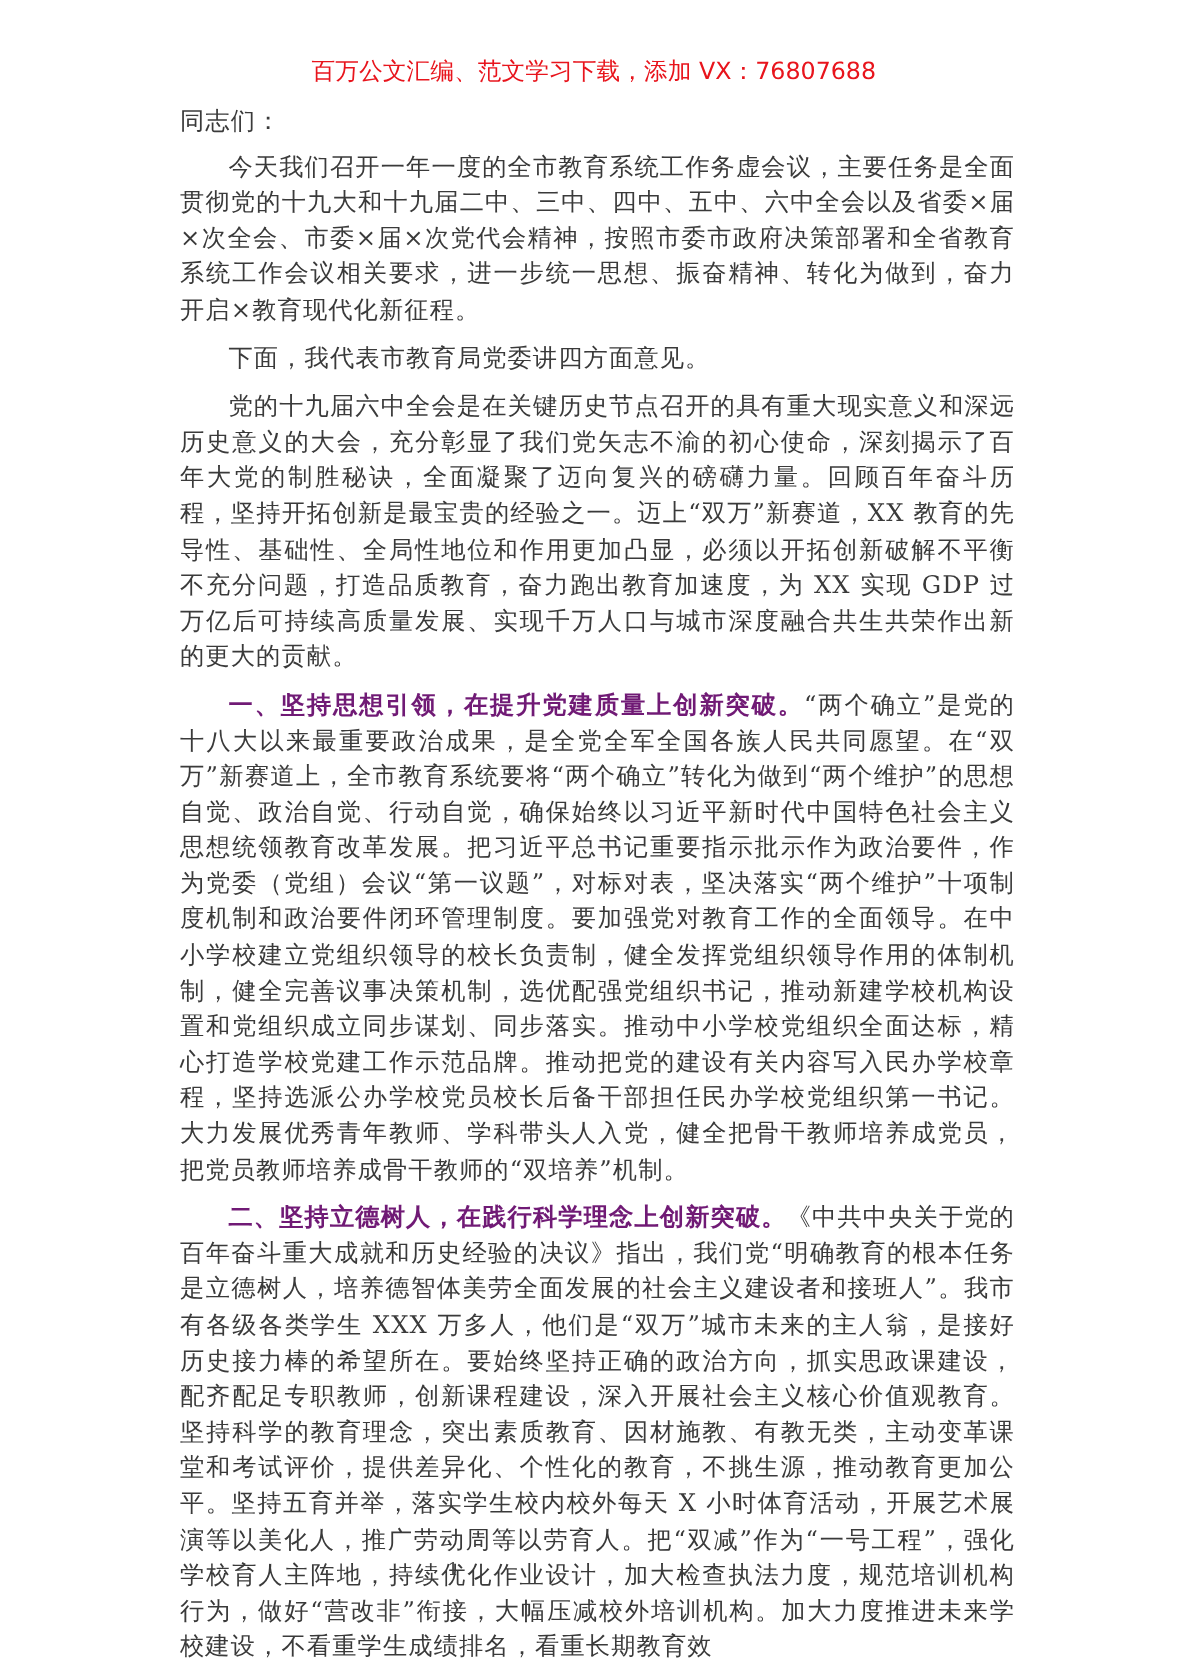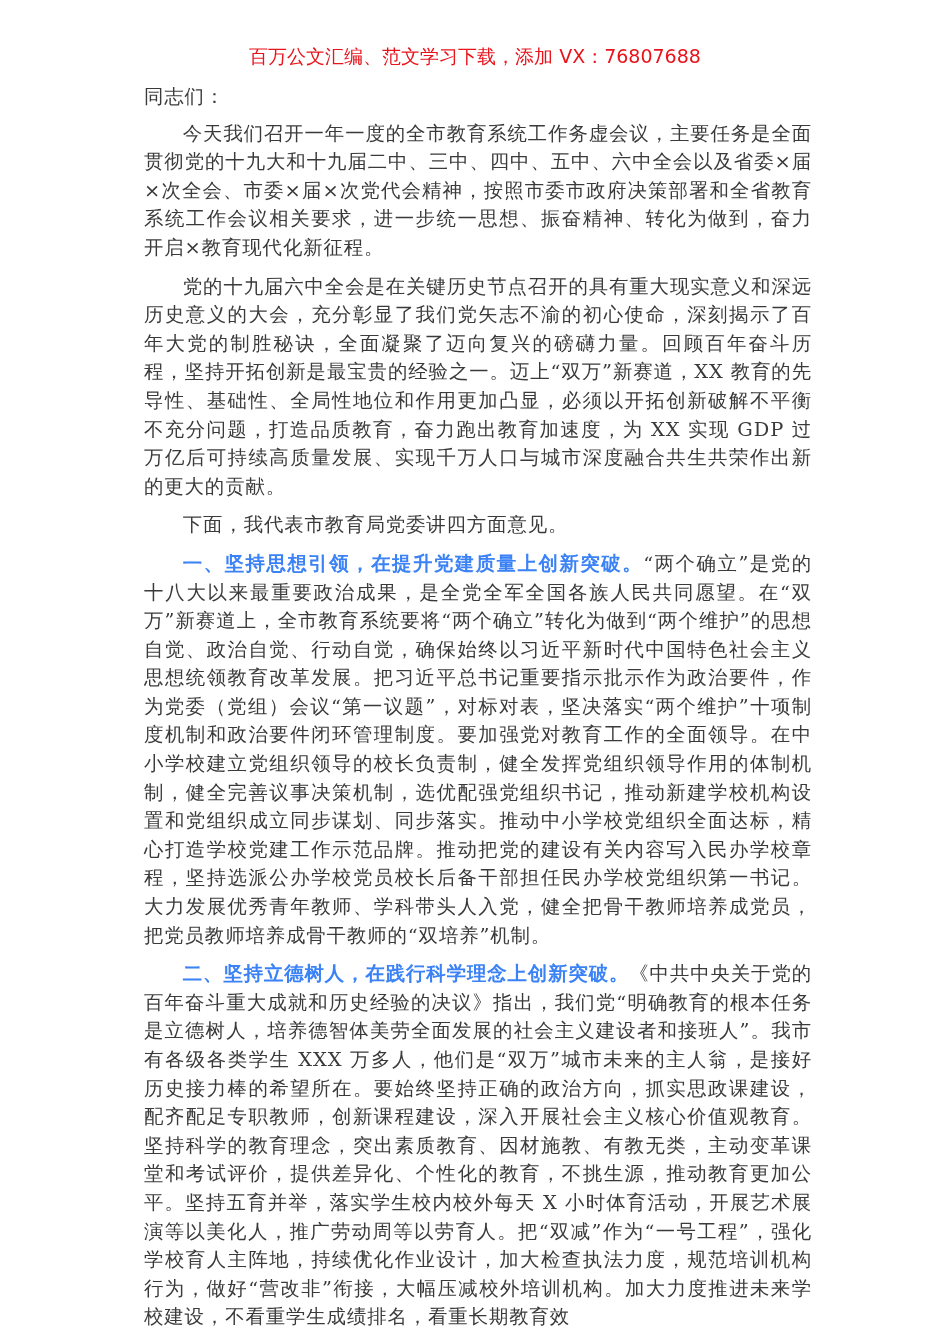--- a/index.html
+++ b/index.html
@@ -6,35 +6,35 @@
     body { width: 950px; height: 1344px; position: relative; overflow: hidden;
       font-family: "DejaVu Serif", "Liberation Serif", serif; color: #333; }
     .page { position: absolute; left: 0; top: 0; width: 950px; height: 1344px; background: #fff; }
     .banner { position: absolute; top: 44px; left: 0; width: 950px; text-align: center;
       font-family: "DejaVu Sans", "Liberation Sans", sans-serif; font-size: 19px; color: #e8141c; letter-spacing: 0px; }
     .body-text { position: absolute; left: 144px; top: 83px; width: 668px; }
     .p { font-size: 19.4px; line-height: 28.6px; margin: 0 0 10px 0; text-align: justify;
       text-align-last: left; letter-spacing: 0.9px; color: #3a3a3a; }
     .indent { text-indent: 2em; }
     .greet { margin-bottom: 8px; }
-    .bold { font-weight: bold; color: #3b82f6; margin-top: 10px; }
+    .bold { font-weight: bold; color: #701a75; margin-top: 10px; }
     .page-num { position: absolute; top: 1248px; left: 358px; font-size: 14px; color: #444; }
   </style>
 </head>
 <body>
 
 <div class="page">
   <div class="banner">百万公文汇编、范文学习下载，添加 VX：76807688</div>
 
   <div class="body-text">
     <p class="p greet">同志们：</p>
 
     <p class="p indent">今天我们召开一年一度的全市教育系统工作务虚会议，主要任务是全面贯彻党的十九大和十九届二中、三中、四中、五中、六中全会以及省委×届×次全会、市委×届×次党代会精神，按照市委市政府决策部署和全省教育系统工作会议相关要求，进一步统一思想、振奋精神、转化为做到，奋力开启×教育现代化新征程。</p>
+    <p class="p indent">下面，我代表市教育局党委讲四方面意见。</p>
     <p class="p indent">党的十九届六中全会是在关键历史节点召开的具有重大现实意义和深远历史意义的大会，充分彰显了我们党矢志不渝的初心使命，深刻揭示了百年大党的制胜秘诀，全面凝聚了迈向复兴的磅礴力量。回顾百年奋斗历程，坚持开拓创新是最宝贵的经验之一。迈上“双万”新赛道，XX 教育的先导性、基础性、全局性地位和作用更加凸显，必须以开拓创新破解不平衡不充分问题，打造品质教育，奋力跑出教育加速度，为 XX 实现 GDP 过万亿后可持续高质量发展、实现千万人口与城市深度融合共生共荣作出新的更大的贡献。</p>
-    <p class="p indent">下面，我代表市教育局党委讲四方面意见。</p>
 
     <p class="p indent">
       <span class="bold">一、坚持思想引领，在提升党建质量上创新突破。</span><span>“两个确立”是党的十八大以来最重要政治成果，是全党全军全国各族人民共同愿望。在“双万”新赛道上，全市教育系统要将“两个确立”转化为做到“两个维护”的思想自觉、政治自觉、行动自觉，确保始终以习近平新时代中国特色社会主义思想统领教育改革发展。把习近平总书记重要指示批示作为政治要件，作为党委（党组）会议“第一议题”，对标对表，坚决落实“两个维护”十项制度机制和政治要件闭环管理制度。要加强党对教育工作的全面领导。在中小学校建立党组织领导的校长负责制，健全发挥党组织领导作用的体制机制，健全完善议事决策机制，选优配强党组织书记，推动新建学校机构设置和党组织成立同步谋划、同步落实。推动中小学校党组织全面达标，精心打造学校党建工作示范品牌。推动把党的建设有关内容写入民办学校章程，坚持选派公办学校党员校长后备干部担任民办学校党组织第一书记。大力发展优秀青年教师、学科带头人入党，健全把骨干教师培养成党员，把党员教师培养成骨干教师的“双培养”机制。</span>
     </p>
 
     <p class="p indent">
       <span class="bold">二、坚持立德树人，在践行科学理念上创新突破。</span><span>《中共中央关于党的百年奋斗重大成就和历史经验的决议》指出，我们党“明确教育的根本任务是立德树人，培养德智体美劳全面发展的社会主义建设者和接班人”。我市有各级各类学生 XXX 万多人，他们是“双万”城市未来的主人翁，是接好历史接力棒的希望所在。要始终坚持正确的政治方向，抓实思政课建设，配齐配足专职教师，创新课程建设，深入开展社会主义核心价值观教育。坚持科学的教育理念，突出素质教育、因材施教、有教无类，主动变革课堂和考试评价，提供差异化、个性化的教育，不挑生源，推动教育更加公平。坚持五育并举，落实学生校内校外每天 X 小时体育活动，开展艺术展演等以美化人，推广劳动周等以劳育人。把“双减”作为“一号工程”，强化学校育人主阵地，持续优化作业设计，加大检查执法力度，规范培训机构行为，做好“营改非”衔接，大幅压减校外培训机构。加大力度推进未来学校建设，不看重学生成绩排名，看重长期教育效</span>
     </p>
   </div>
 

